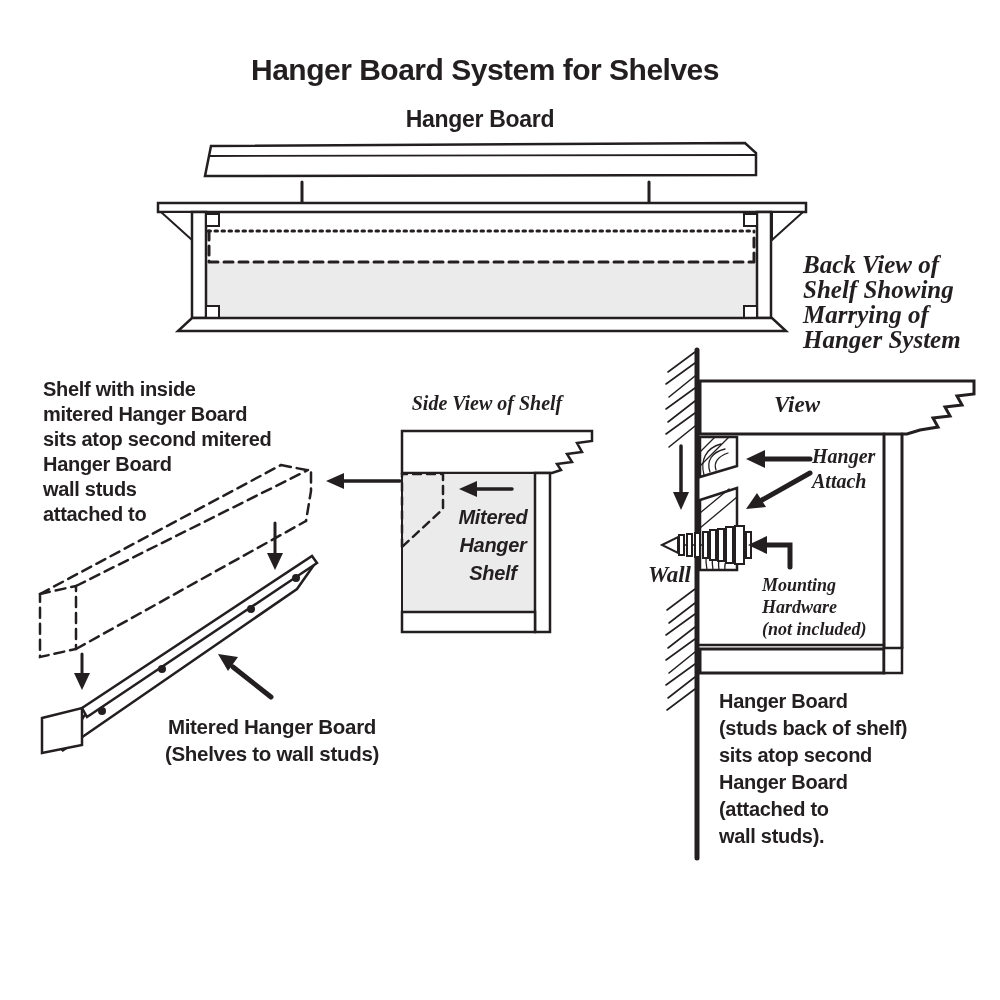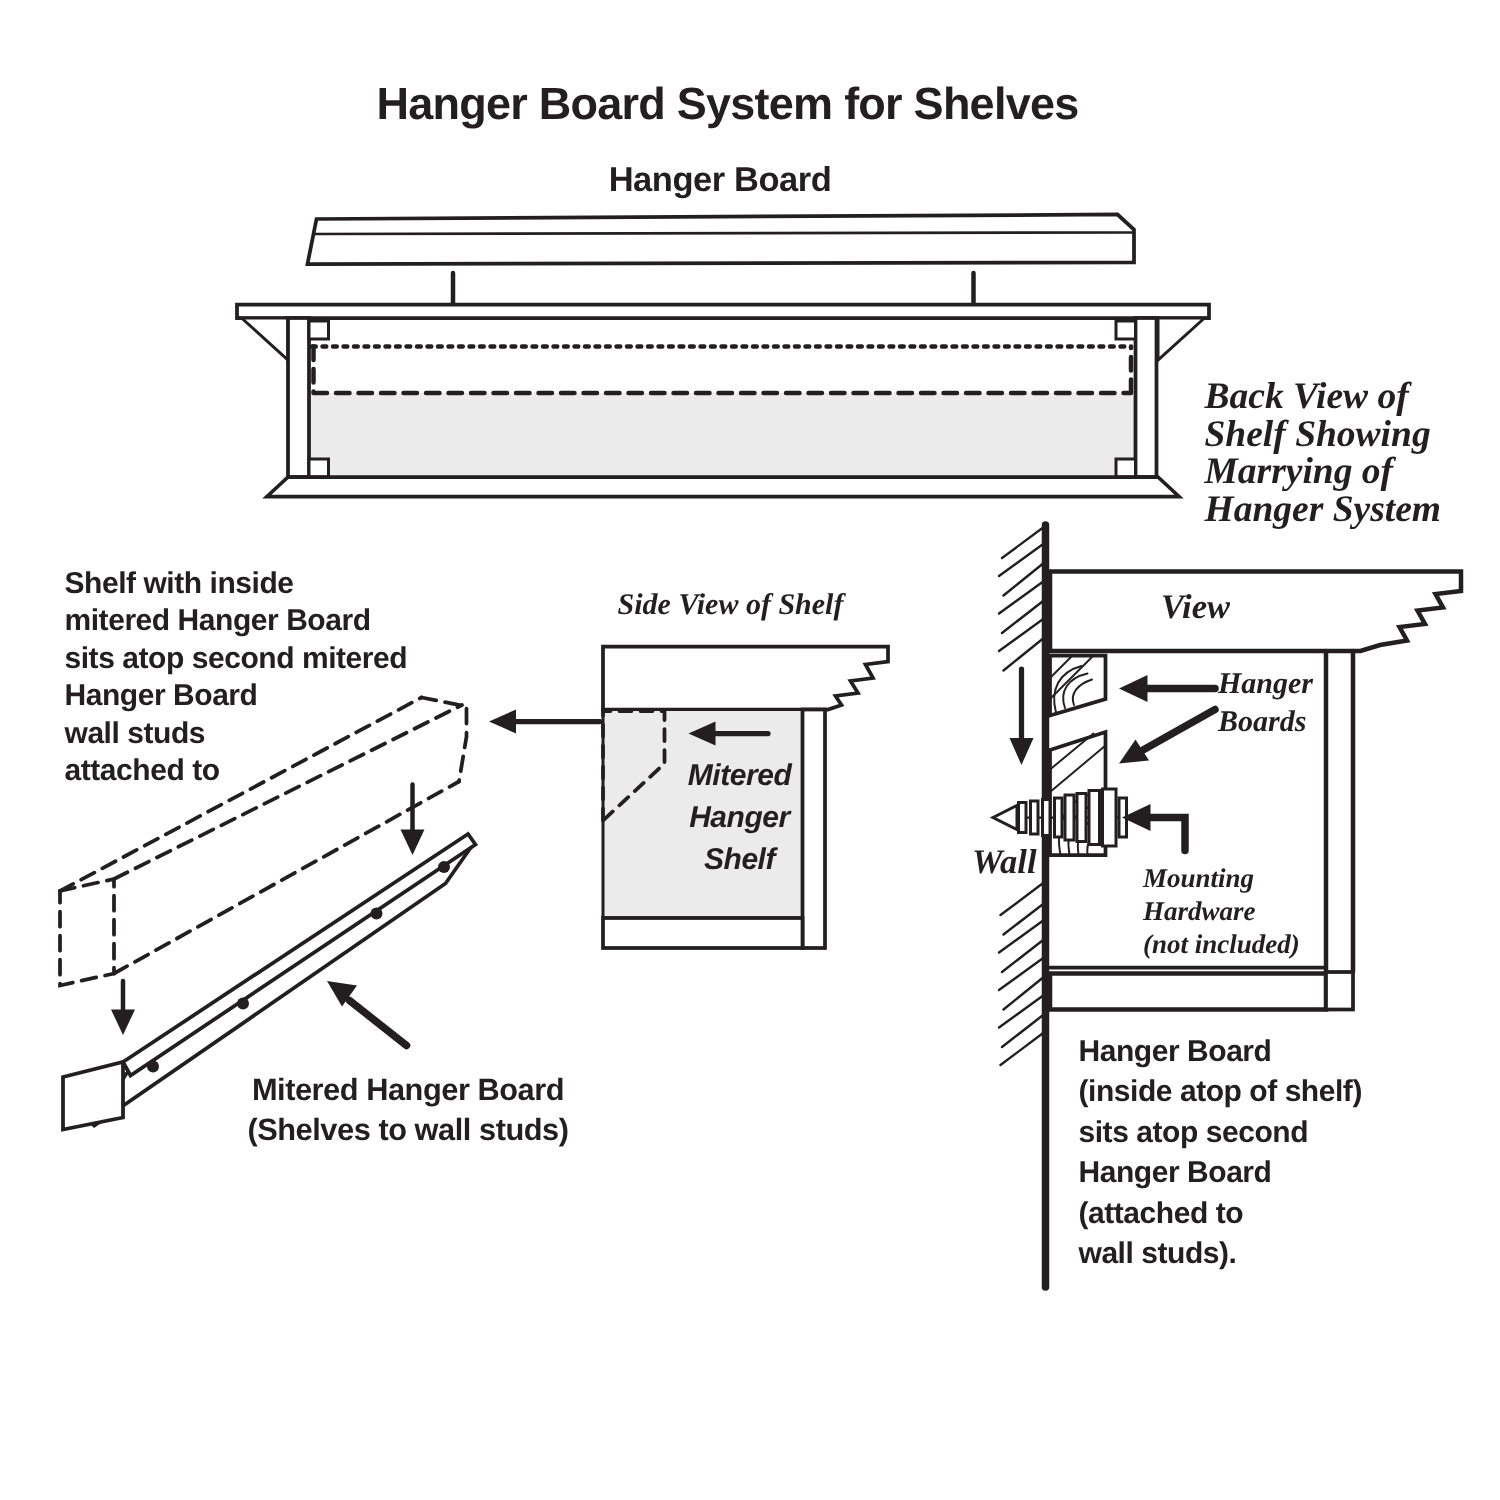--- a/index.html
+++ b/index.html
@@ -241,31 +241,31 @@
     <div>Mitered</div>
     <div>Hanger</div>
     <div>Shelf</div>
   </div>
 
   <div class="txt serifit t-shelf-label">View</div>
   <div class="txt serifit t-wall-label">Wall</div>
 
   <div class="txt serifit t-hanger-boards">
     <div>Hanger</div>
-    <div>Boards</div>
+    <div>Attach</div>
   </div>
 
   <div class="txt serifit t-mounting">
     <div>Mounting</div>
     <div>Hardware</div>
     <div>(not included)</div>
   </div>
 
   <div class="txt sans t-bottom-note">
     <div>Hanger Board</div>
-    <div>(inside atop of shelf)</div>
+    <div>(studs back of shelf)</div>
     <div>sits atop second</div>
     <div>Hanger Board</div>
     <div>(attached to</div>
     <div>wall studs).</div>
   </div>
 
 </div>
 
 </body></html>

